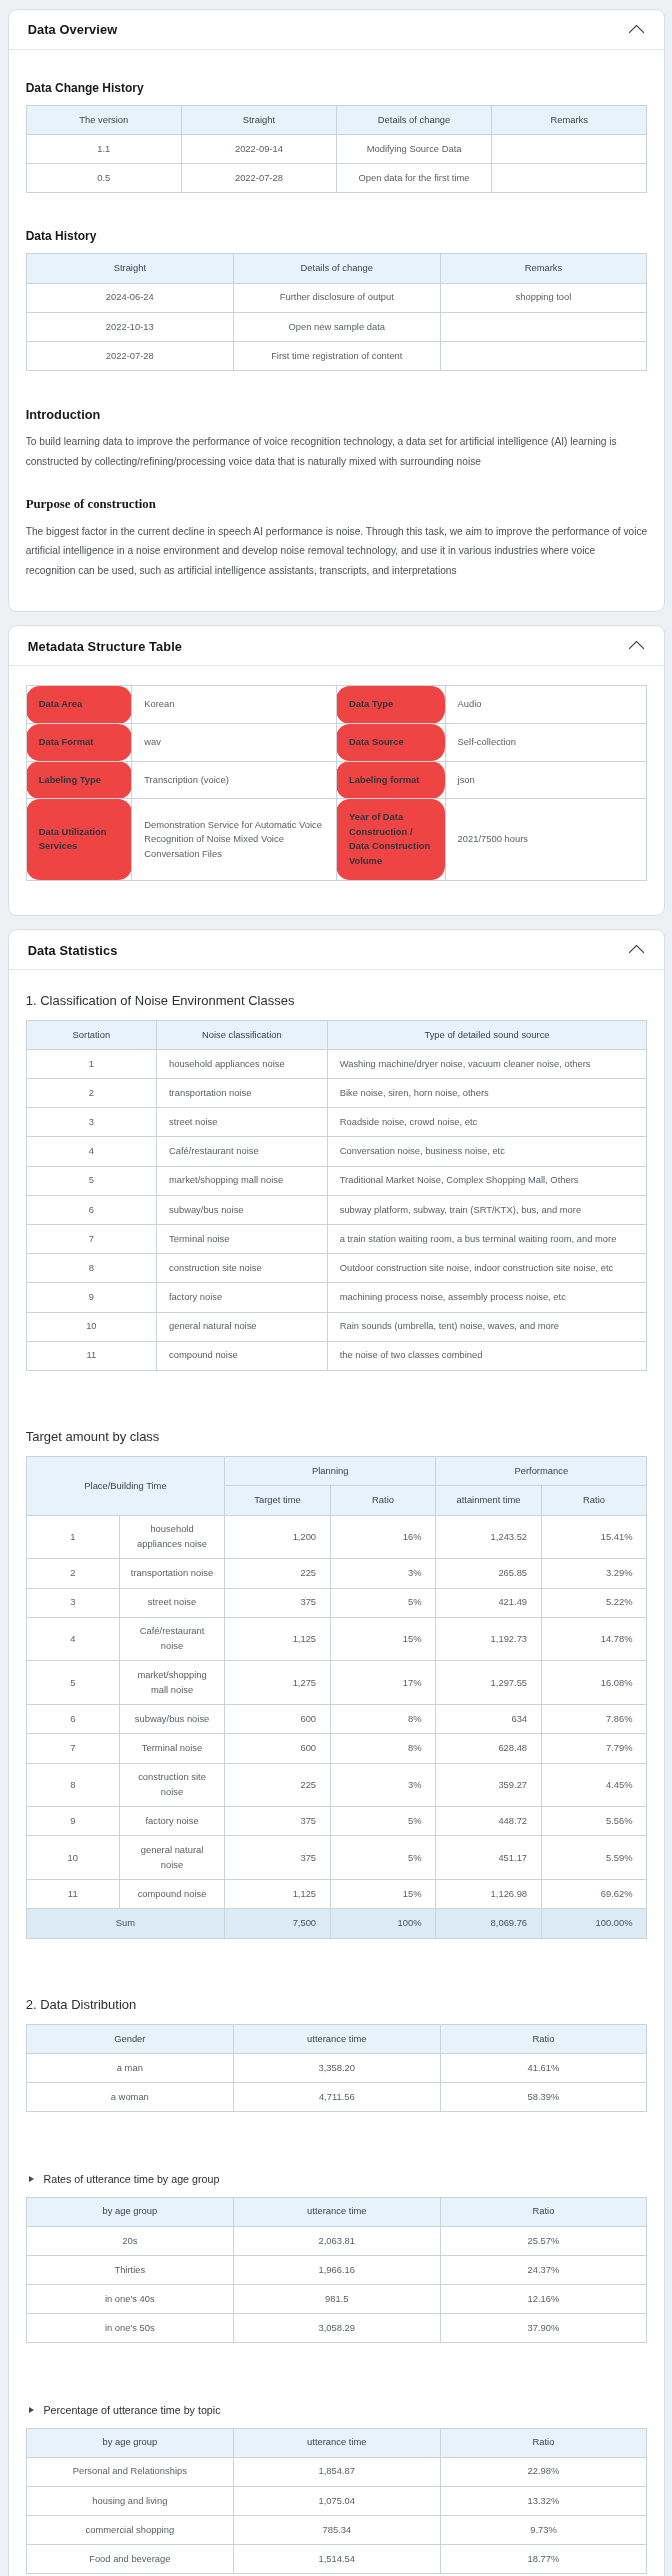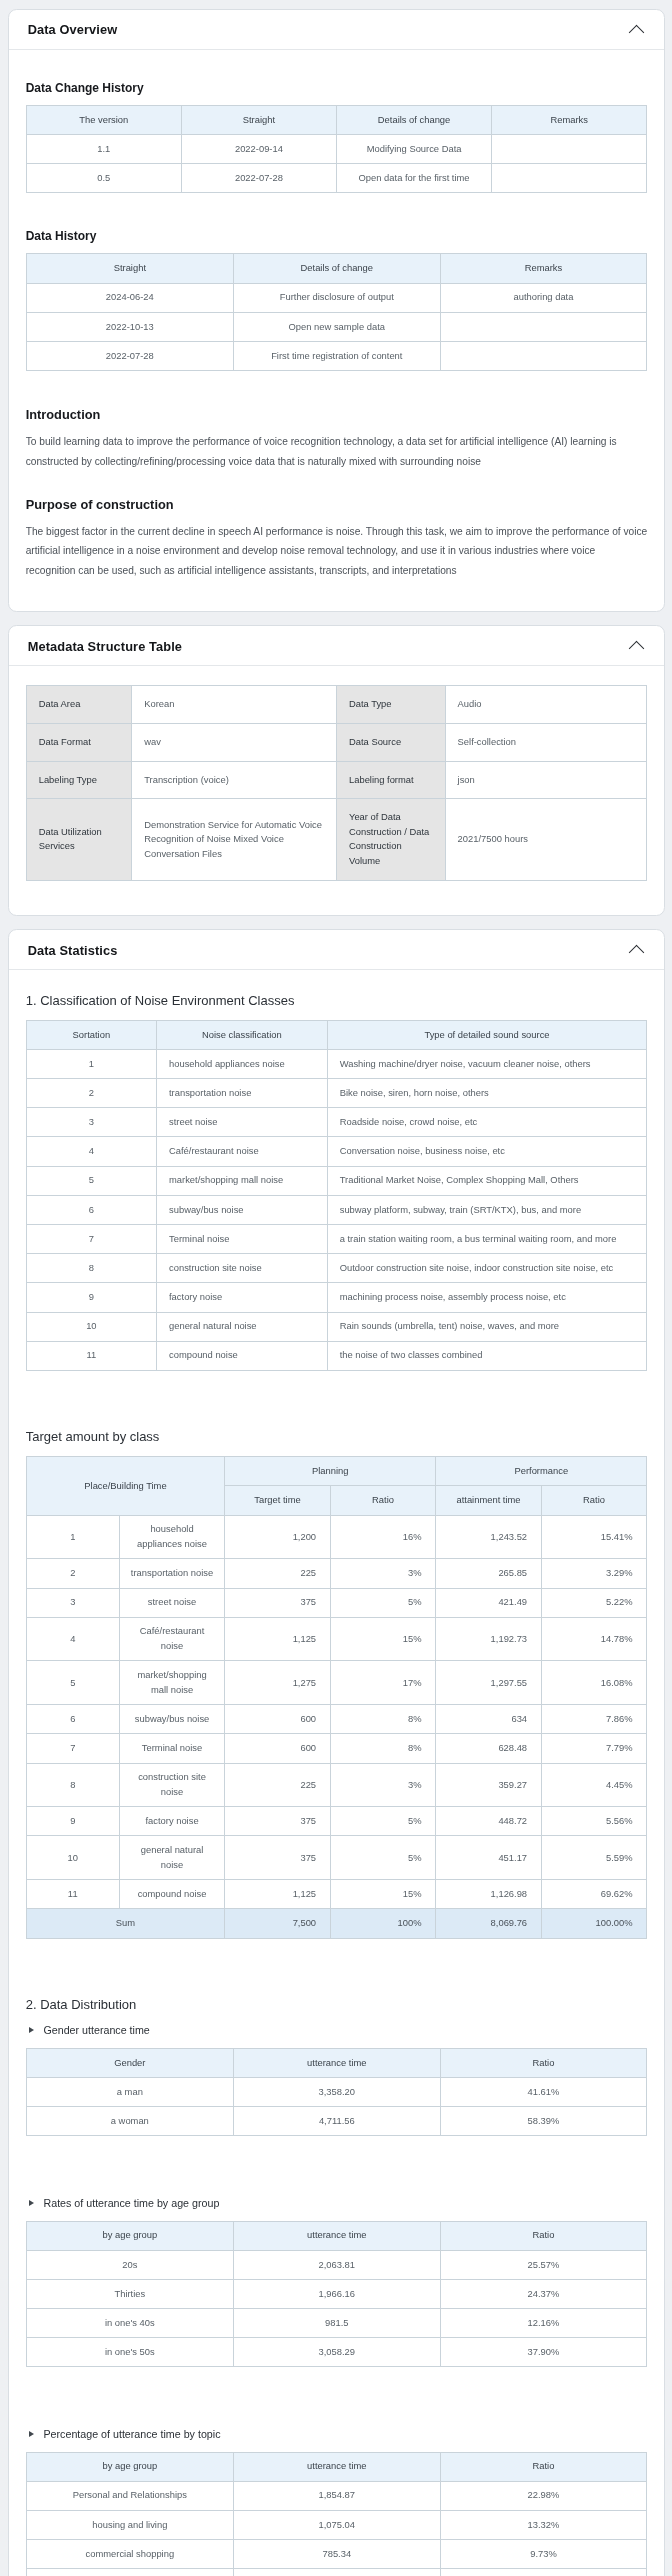--- a/index.html
+++ b/index.html
@@ -14,21 +14,21 @@
 
   .sub-title { font-size:12px; font-weight:bold; color:#17191d; margin:12px 0 10.2px; }
   .para { font-size:10.2px; color:#4b5158; line-height:1.9; margin:1.7px 0 25.6px; }
 
   table { width:100%; border-collapse:collapse; table-layout:fixed; margin:0 0 36px; }
   th, td { border:0.9px solid #c9d3da; font-size:9.4px; font-weight:normal; color:#596168; padding:6.8px 8.5px; text-align:center; line-height:1.55; word-wrap:break-word; }
   thead th { background:#e8f2fa; color:#3c444c; }
 
   
   .tbl-meta td { text-align:left; padding:11px 12px; }
-  .tbl-meta td.mlabel { background:#e5e5e5; color:#2f363d; font-weight:normal; }
+  .tbl-meta td.mlabel { background:#ef4444; color:#2f363d; font-weight:bold;border-radius:14px; }
   .tbl-meta td.mvalue { color:#596168; }
 
   
   .tbl-class td:nth-child(2), .tbl-class td:nth-child(3) { text-align:left; padding-left:12px; }
 
   
   .tbl-target tbody td:nth-child(n+3) { text-align:right; padding-right:13.7px;margin-top:36px; }
   .tbl-target tfoot td { background:#dceaf6; color:#4a525a; }
   .tbl-target tfoot td.num { text-align:right; padding-right:13.7px; }
 
@@ -93,39 +93,39 @@
           <tr>
               <th>Straight</th>
               <th>Details of change</th>
               <th>Remarks</th>
             </tr>
         </thead>
         <tbody>
             <tr>
               <td>2024-06-24</td>
               <td>Further disclosure of output</td>
-              <td>authoring data</td>
+              <td>shopping tool</td>
             </tr>
             <tr>
               <td>2022-10-13</td>
               <td>Open new sample data</td>
               <td></td>
             </tr>
             <tr>
               <td>2022-07-28</td>
               <td>First time registration of content</td>
               <td></td>
             </tr>
           </tbody>
       </table>
 
       <h3 class="sub-title" style="font-size:12.8px;">Introduction</h3>
       <p class="para">To build learning data to improve the performance of voice recognition technology, a data set for artificial intelligence (AI) learning is constructed by collecting/refining/processing voice data that is naturally mixed with surrounding noise</p>
 
-      <h3 class="sub-title" style="font-size:12.8px;">Purpose of construction</h3>
+      <h3 class="sub-title" style="font-size:12.8px;font-family:Liberation Serif, serif;">Purpose of construction</h3>
       <p class="para" style="margin-bottom:5.1px;">The biggest factor in the current decline in speech AI performance is noise. Through this task, we aim to improve the performance of voice artificial intelligence in a noise environment and develop noise removal technology, and use it in various industries where voice recognition can be used, such as artificial intelligence assistants, transcripts, and interpretations</p>
 
     </div>
   </section>
 
   <section class="card">
     <header class="card-header">
       <h2 class="card-title">Metadata Structure Table</h2>
       <span class="chevron"></span>
     </header>
@@ -368,24 +368,20 @@
             <td class="num">100%</td>
             <td class="num">8,069.76</td>
             <td class="num">100.00%</td>
           </tr>
         </tfoot>
       </table>
 
       <div class="gap-lg"></div>
       <div class="plain-heading">2. Data Distribution</div>
 
-      <div class="bullet-row">
-        <span class="bullet-icon"></span>
-        <span class="bullet-label">Gender utterance time</span>
-      </div>
       <table class="tbl-gender">
         <colgroup>
             <col style="width:33.4%">
             <col style="width:33.3%">
             <col style="width:33.3%">
           </colgroup>
         <thead>
           <tr>
               <th>Gender</th>
               <th>utterance time</th>

